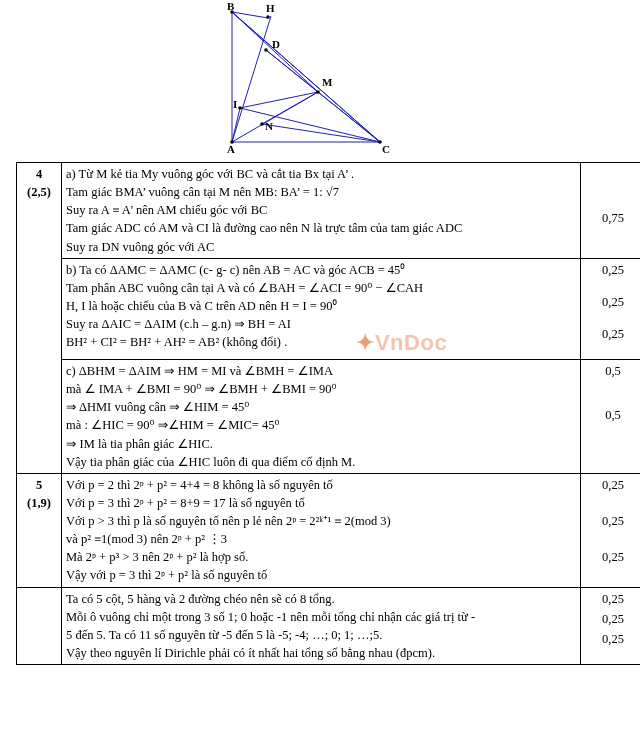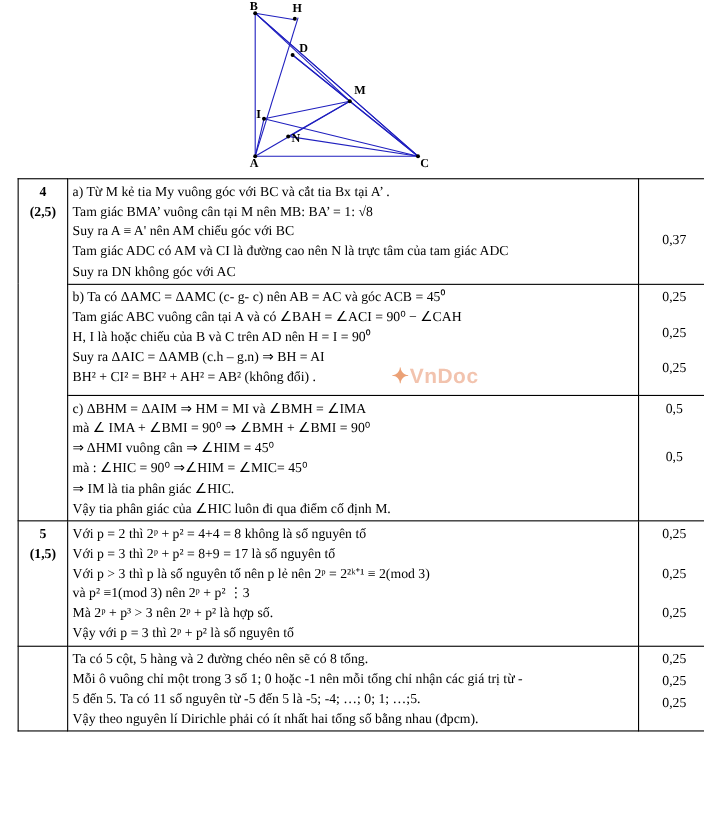--- a/index.html
+++ b/index.html
@@ -77,21 +77,21 @@
   .score-b div { margin-bottom: 14px; }
   .score-c div { margin-bottom: 26px; }
   .score-5 div { margin-bottom: 18px; }
   .score-6 div { margin-bottom: 2px; }
   .cell-pad { padding: 3px 4px 4px 6px; }
   .watermark {
     position: absolute;
     left: 356px;
     top: 330px;
     font-family: "Liberation Sans", sans-serif;
-    font-size: 19px;
+    font-size: 22px;
     font-weight: bold;
     color: #f0b9a0;
     opacity: .85;
     pointer-events: none;
     letter-spacing: .5px;
   }
   .watermark .dot { color: #e8915f; }
 </style>
 </head>
 <body>
@@ -151,36 +151,36 @@
   <table class="mark-table">
 
     <tbody>
         <tr>
       <td class="col-no" rowspan="3">
         <div>4</div>
         <div>(2,5)</div>
       </td>
       <td class="col-body cell-pad">
         <div class="line"> a) Từ M kẻ tia My vuông góc với BC và cắt tia Bx tại A’ .</div>
-        <div class="line">Tam giác BMA’ vuông cân tại M nên MB: BA’ = 1: √8</div>
+        <div class="line">Tam giác BMA’ vuông cân tại M nên MB: BA’ = 1: √7</div>
         <div class="line">Suy ra  A ≡ A' nên AM chiếu góc với BC</div>
         <div class="line">Tam giác ADC có AM và CI là đường cao nên N là trực tâm của tam giác ADC</div>
-        <div class="line">Suy ra DN không góc với AC</div>
-      </td>
-      <td class="col-score">
-        <div class="score-block-a">0,37</div>
+        <div class="line">Suy ra DN vuông góc với AC</div>
+      </td>
+      <td class="col-score">
+        <div class="score-block-a">0,75</div>
       </td>
     </tr>
 
     <tr>
       <td class="col-body cell-pad">
         <div class="line">b) Ta có ΔAMC = ΔAMC (c- g- c) nên AB = AC và góc ACB = 45⁰</div>
-        <div class="line">Tam giác ABC vuông cân tại A và có ∠BAH = ∠ACI = 90⁰ − ∠CAH</div>
+        <div class="line">Tam phân ABC vuông cân tại A và có ∠BAH = ∠ACI = 90⁰ − ∠CAH</div>
         <div class="line">H, I là hoặc chiếu của B và C trên AD nên H = I = 90⁰</div>
-        <div class="line">Suy ra  ΔAIC = ΔAMB (c.h – g.n) ⇒ BH = AI</div>
+        <div class="line">Suy ra  ΔAIC = ΔAIM (c.h – g.n) ⇒ BH = AI</div>
         <div class="line">BH² + CI² = BH² + AH² = AB² (không đổi) .</div>
       </td>
       <td class="col-score">
         <div class="score-b">
           <div>0,25</div>
           <div>0,25</div>
           <div>0,25</div>
         </div>
       </td>
     </tr>
@@ -198,21 +198,21 @@
         <div class="score-c">
           <div>0,5</div>
           <div>0,5</div>
         </div>
       </td>
     </tr>
 
     <tr>
       <td class="col-no">
         <div>5</div>
-        <div>(1,5)</div>
+        <div>(1,9)</div>
       </td>
       <td class="col-body cell-pad">
         <div class="line">Với p = 2 thì 2ᵖ + p² = 4+4 = 8 không là số nguyên tố</div>
         <div class="line">Với p = 3 thì 2ᵖ + p² = 8+9 = 17  là số nguyên tố</div>
         <div class="line">Với p &gt; 3 thì p là số nguyên tố nên p lẻ nên  2ᵖ = 2²ᵏ⁺¹ ≡ 2(mod 3)</div>
         <div class="line">và  p² ≡1(mod 3)  nên 2ᵖ + p² ⋮3</div>
         <div class="line">Mà  2ᵖ + p³ &gt; 3 nên  2ᵖ + p² là hợp số.</div>
         <div class="line">Vậy với p = 3 thì 2ᵖ + p² là số nguyên tố</div>
       </td>
       <td class="col-score">

